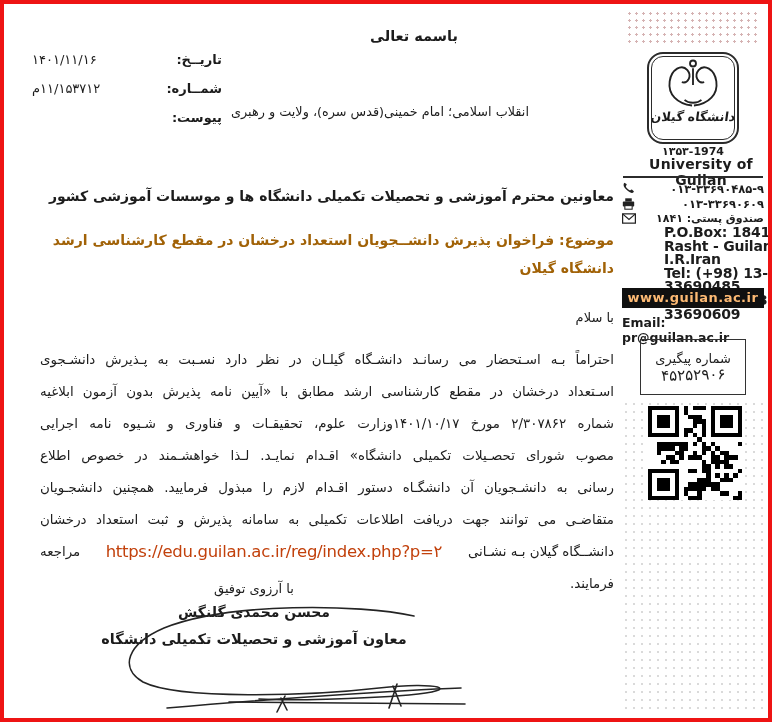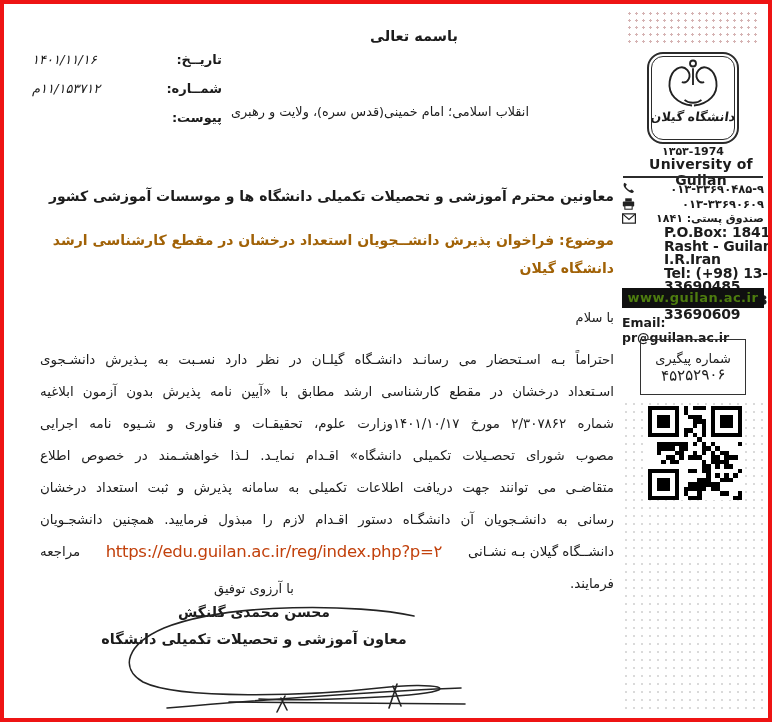--- a/index.html
+++ b/index.html
@@ -9,21 +9,21 @@
     position:relative; width:772px; height:722px;
     border:4px solid #ee1414; background:#fff; overflow:hidden;
   }
   
   .letter { position:absolute; left:0; top:0; width:618px; height:714px; direction:rtl; }
   .bismillah { position:absolute; top:24px; left:330px; width:160px; text-align:center;
     font-weight:700; font-size:14.5px; }
   .meta { position:absolute; top:48px; left:28px; width:190px; direction:rtl; }
   .meta-row { display:flex; justify-content:space-between; align-items:flex-start; height:29px; }
   .meta-label { font-weight:700; font-size:13px; }
-  .meta-value { font-size:13px; direction:rtl;font-style:italic; }
+  .meta-value { font-size:13px; direction:rtl; }
   .slogan { position:absolute; top:100px; left:226px; width:300px; text-align:center; font-size:12.8px; }
   .recipient { position:absolute; top:184px; right:8px; left:40px; font-weight:700; font-size:14px; text-align:right; }
   .subject { position:absolute; top:222px; right:8px; left:40px; font-weight:700; font-size:14px;
     line-height:28px; text-align:right; color:#a16207; }
   .salutation { position:absolute; top:306px; right:8px; font-size:13px; }
   .para { position:absolute; top:340px; right:8px; left:36px; font-size:13.4px; overflow:hidden; }
   .pline { height:32px; line-height:32px; text-align:justify; text-align-last:justify; white-space:nowrap; overflow:hidden; }
   .pline-url { height:32px; line-height:32px; display:flex; flex-direction:row; justify-content:space-between; align-items:center; direction:rtl; }
   .url { direction:ltr; unicode-bidi:isolate; font-size:16.5px; letter-spacing:-0.3px; color:#c2410c; }
   .pline-last { height:32px; line-height:32px; text-align:right; }
@@ -47,21 +47,21 @@
   .logo-year { position:absolute; top:141px; left:0; width:150px; text-align:center; font-weight:700; font-size:11px; }
   .uni-en { position:absolute; top:152px; left:8px; width:150px; text-align:center; font-weight:700; font-size:14px; letter-spacing:0.2px; }
   .divider { position:absolute; top:172px; left:5px; width:140px; border-top:2px solid #2b2b2b; }
   .contact-fa { position:absolute; top:177px; left:4px; width:142px; }
   .c-row { display:flex; flex-direction:row; justify-content:space-between; align-items:center; height:15px; direction:ltr; }
   .c-num { font-weight:700; font-size:11.5px; direction:ltr; }
   .c-fa { font-weight:700; font-size:11px; direction:rtl; }
   .contact-en { position:absolute; top:222px; left:11px; width:142px; font-weight:700; font-size:14px;
     line-height:13.6px; letter-spacing:-0.2px; direction:ltr;margin-left:35px; }
   .web-bar { position:absolute; top:284px; left:4px; width:142px; height:20px; background:#101010;
-    color:#4d7c0f; font-weight:700; font-size:13px; text-align:center; line-height:20px; letter-spacing:0.5px; }
+    color:#fdba74; font-weight:700; font-size:13px; text-align:center; line-height:20px; letter-spacing:0.5px; }
   .email { position:absolute; top:311px; left:4px; width:142px; font-weight:700; font-size:12.5px; direction:ltr; }
   .tracking-box { position:absolute; top:335px; left:22px; width:106px; height:56px;
     border:1px solid #333; display:flex; flex-direction:column; align-items:center; justify-content:center; }
   .tracking-label { font-size:13px; }
   .tracking-number { font-size:15px; transform:rotate(-1.5deg); letter-spacing:1px; }
   .qr { position:absolute; top:402px; left:30px; width:94px; height:94px; background:#fff; }
   .icon-cell { width:15px; height:13px; display:flex; align-items:center; }
 </style>
 </head>
 <body>
@@ -96,22 +96,22 @@
       <span>دانشگاه گیلان</span>
     </div>
 
     <div class="salutation">با سلام</div>
 
     <div class="para">
       <div class="pline">احتراماً بـه اسـتحضار می رسانـد دانشـگاه گیلـان در نظر دارد نسـبت به پـذیرش دانشـجوی</div>
       <div class="pline">اسـتعداد درخشان در مقطع کارشناسی ارشد مطابق با «آیین نامه پذیرش بدون آزمون ابلاغیه</div>
       <div class="pline">شماره ۲/۳۰۷۸۶۲ مورخ ۱۴۰۱/۱۰/۱۷وزارت علوم، تحقیقـات و فناوری و شـیوه نامه اجرایی</div>
       <div class="pline">مصوب شورای تحصـیلات تکمیلی دانشگاه» اقـدام نمایـد. لـذا خواهشـمند در خصوص اطلاع</div>
+      <div class="pline">رسانی به دانشـجویان آن دانشگـاه دستور اقـدام لازم را مبذول فرمایید. همچنین دانشجـویان</div>
       <div class="pline">متقاضـی می توانند جهت دریافت اطلاعات تکمیلی به سامانه پذیرش و ثبت استعداد درخشان</div>
-      <div class="pline">رسانی به دانشـجویان آن دانشگـاه دستور اقـدام لازم را مبذول فرمایید. همچنین دانشجـویان</div>
       <div class="pline-url">
         <span>دانشــگاه گیلان بـه نشـانی</span>
         <span class="url">https://edu.guilan.ac.ir/reg/index.php?p=۲</span>
         <span>مراجعه</span>
       </div>
       <div class="pline-last">فرمایند.</div>
     </div>
 
     <div class="signoff">
       <div class="wish">با آرزوی توفیق</div>

